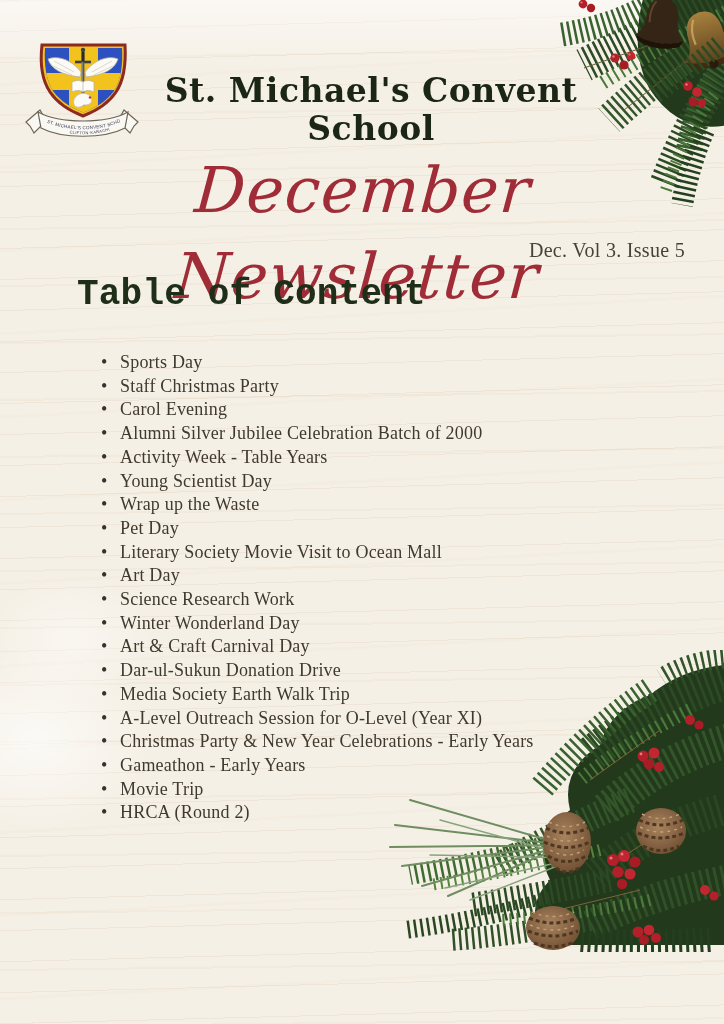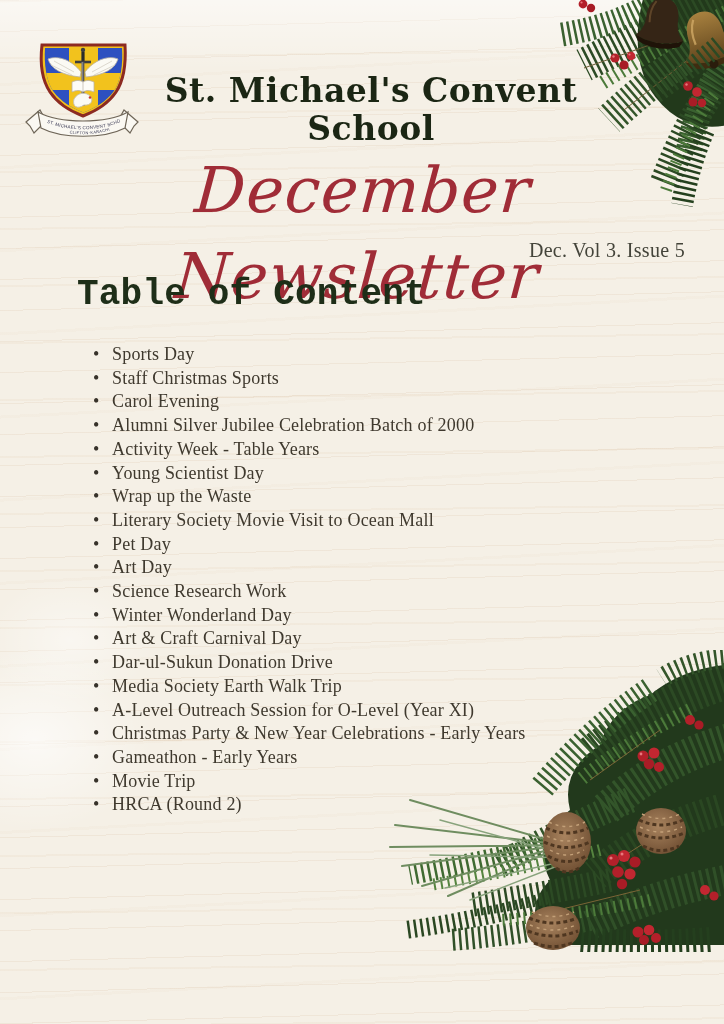--- a/index.html
+++ b/index.html
@@ -39,21 +39,21 @@
     font-size:20px;color:#44443a;letter-spacing:0.3px;
   }
   .toc-heading{
     position:absolute;left:77px;top:274px;
     margin:0;
     font-family:Liberation Mono, monospace;font-weight:bold;
     font-size:36px;color:#1e2e18;letter-spacing:0.2px;
   }
   .toc-list{
     position:absolute;left:88px;top:339px;width:560px;
-    margin:4px;padding:0;list-style:none;
+    margin:12px;padding:0;list-style:none;
   }
   .toc-list li{
     position:relative;
     padding-left:20px;
     font-size:18px;line-height:23.7px;
     color:#3f392e;letter-spacing:0.2px;
     white-space:nowrap;
   }
   .toc-list li::before{
     content:"\2022";
@@ -126,28 +126,28 @@
     </g>
   </svg>
 
   <h1 class="school-name">St. Michael's Convent School</h1>
   <h2 class="newsletter-title">December Newsletter</h2>
   <p class="issue-info">Dec. Vol 3. Issue 5</p>
 
   <h3 class="toc-heading">Table of Content</h3>
   <ul class="toc-list">
     <li>Sports Day</li>
-    <li>Staff Christmas Sports</li>
+    <li>Staff Christmas Party</li>
     <li>Carol Evening</li>
     <li>Alumni Silver Jubilee Celebration Batch of 2000</li>
     <li>Activity Week - Table Years</li>
     <li>Young Scientist Day</li>
     <li>Wrap up the Waste</li>
+    <li>Pet Day</li>
     <li>Literary Society Movie Visit to Ocean Mall</li>
-    <li>Pet Day</li>
     <li>Art Day</li>
     <li>Science Research Work</li>
     <li>Winter Wonderland Day</li>
     <li>Art &amp; Craft Carnival Day</li>
     <li>Dar-ul-Sukun Donation Drive</li>
     <li>Media Society Earth Walk Trip</li>
     <li>A-Level Outreach Session for O-Level (Year XI)</li>
     <li>Christmas Party &amp; New Year Celebrations - Early Years</li>
     <li>Gameathon - Early Years</li>
     <li>Movie Trip</li>

